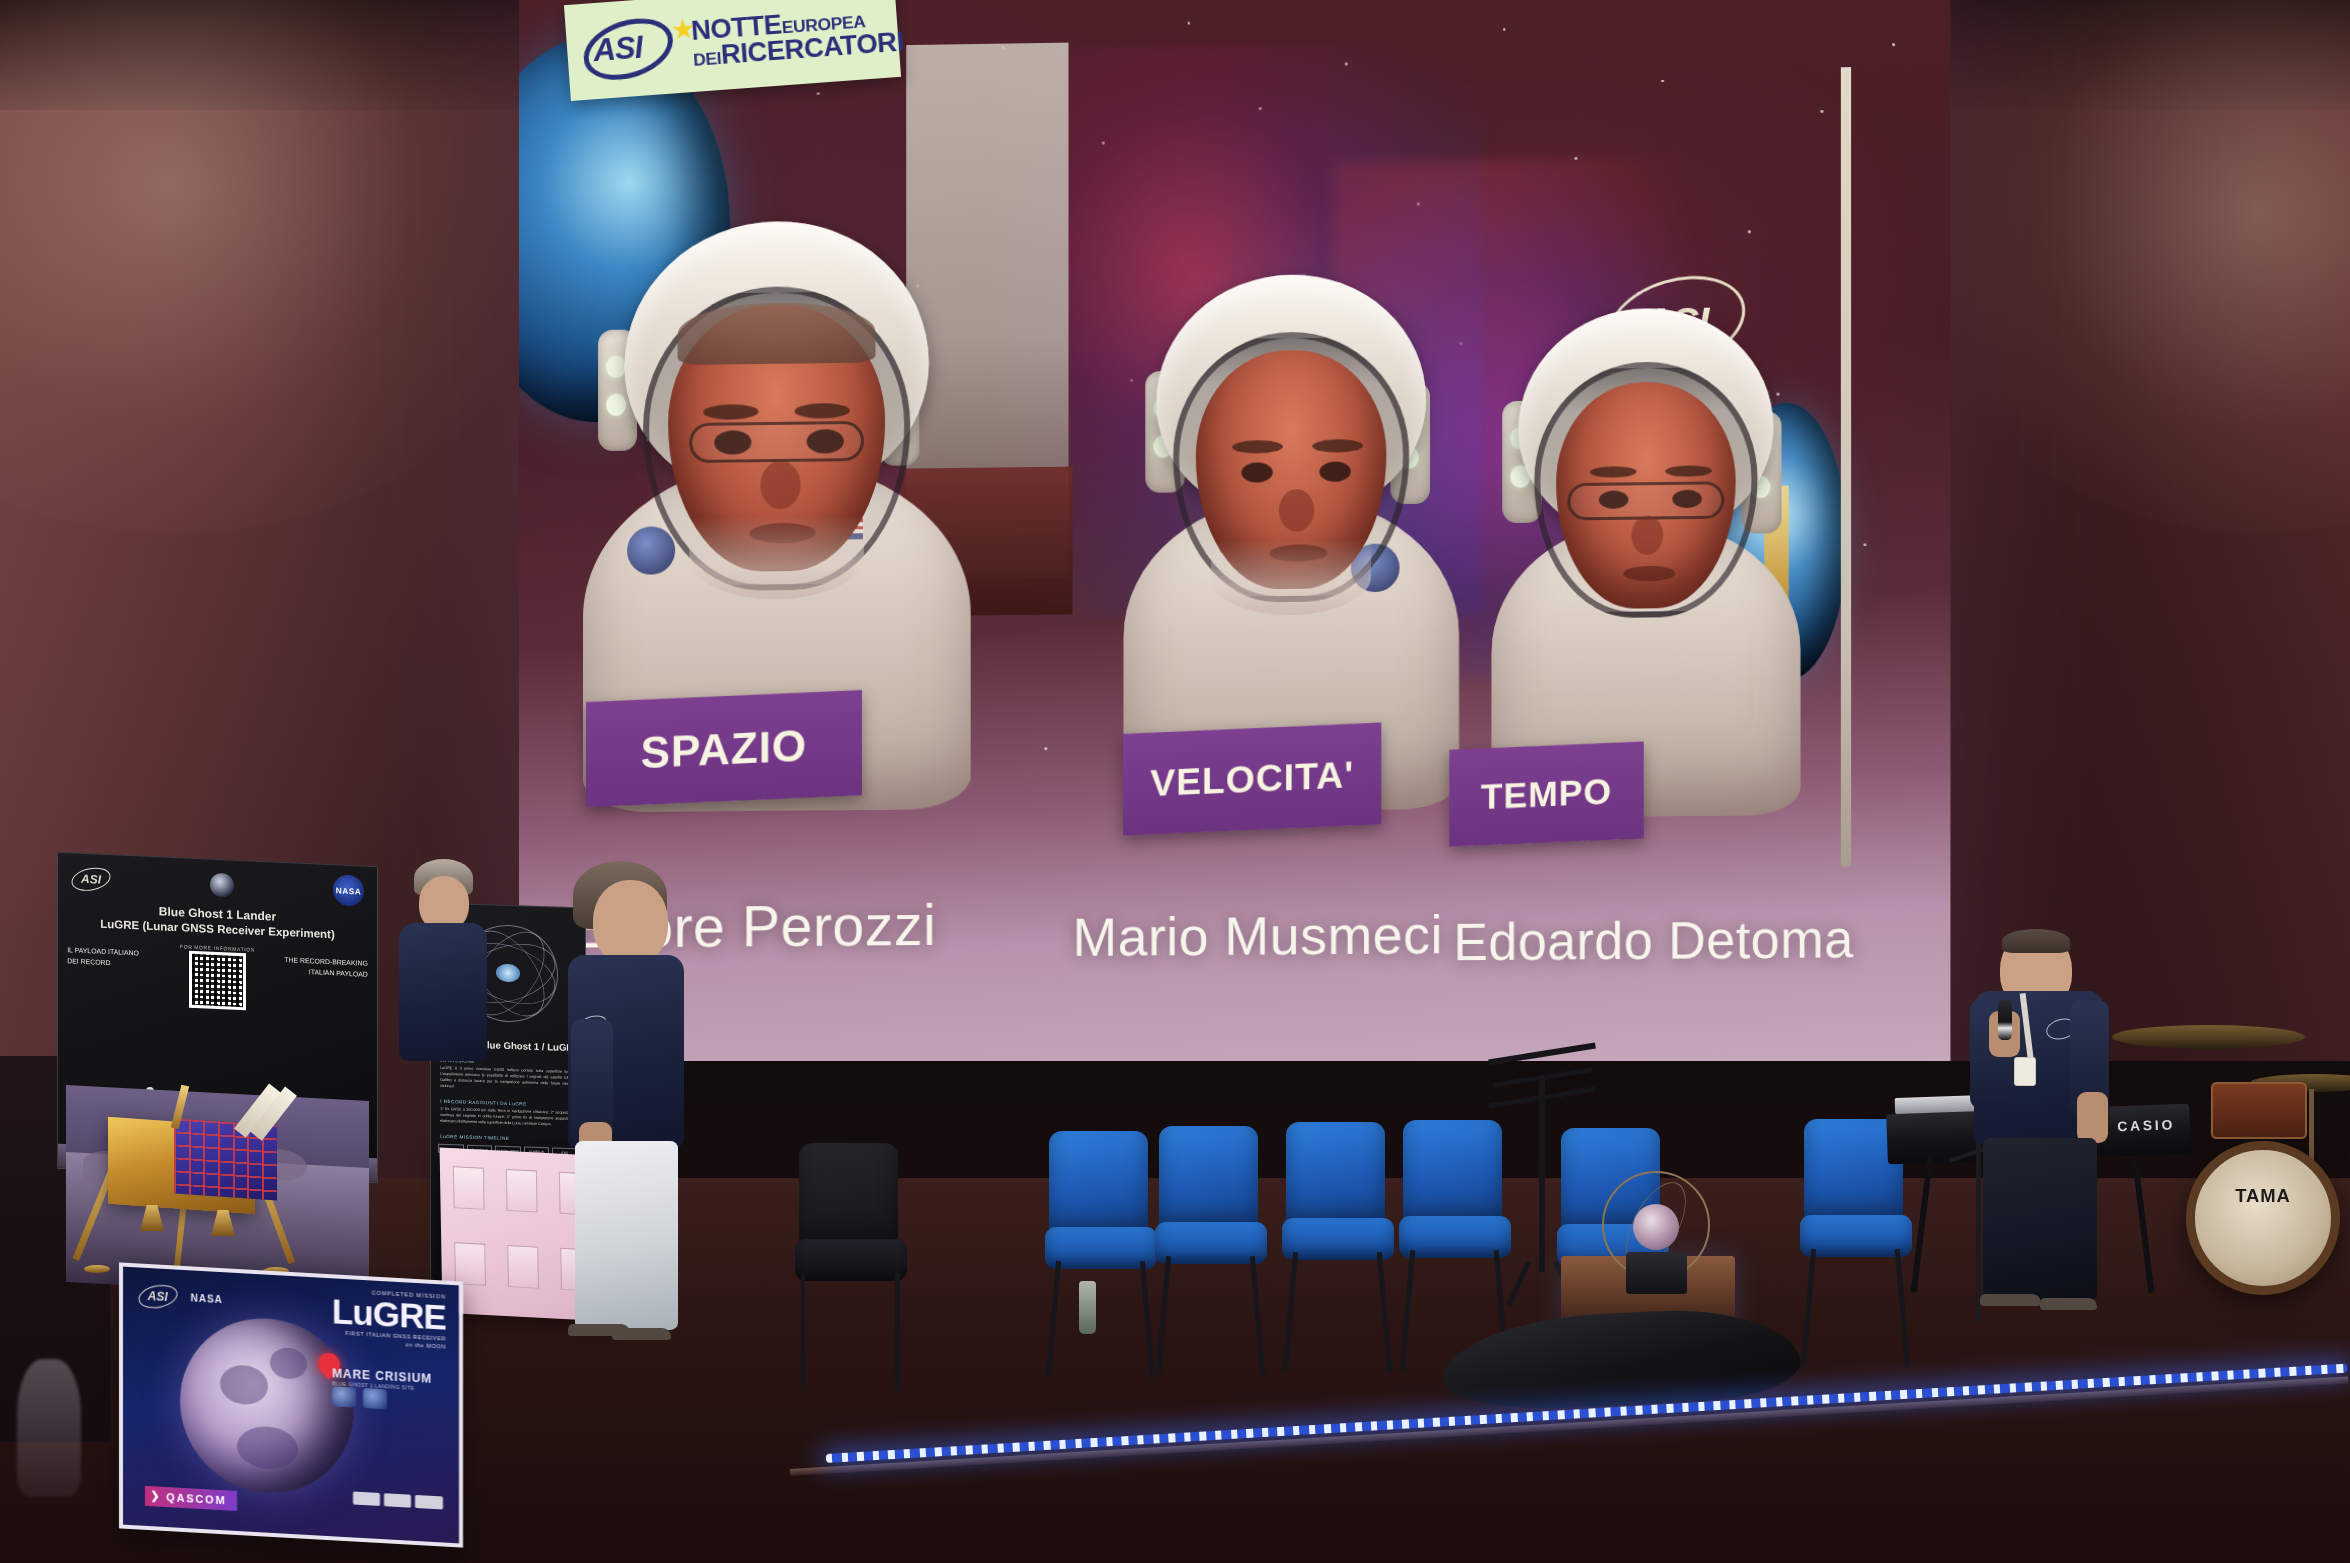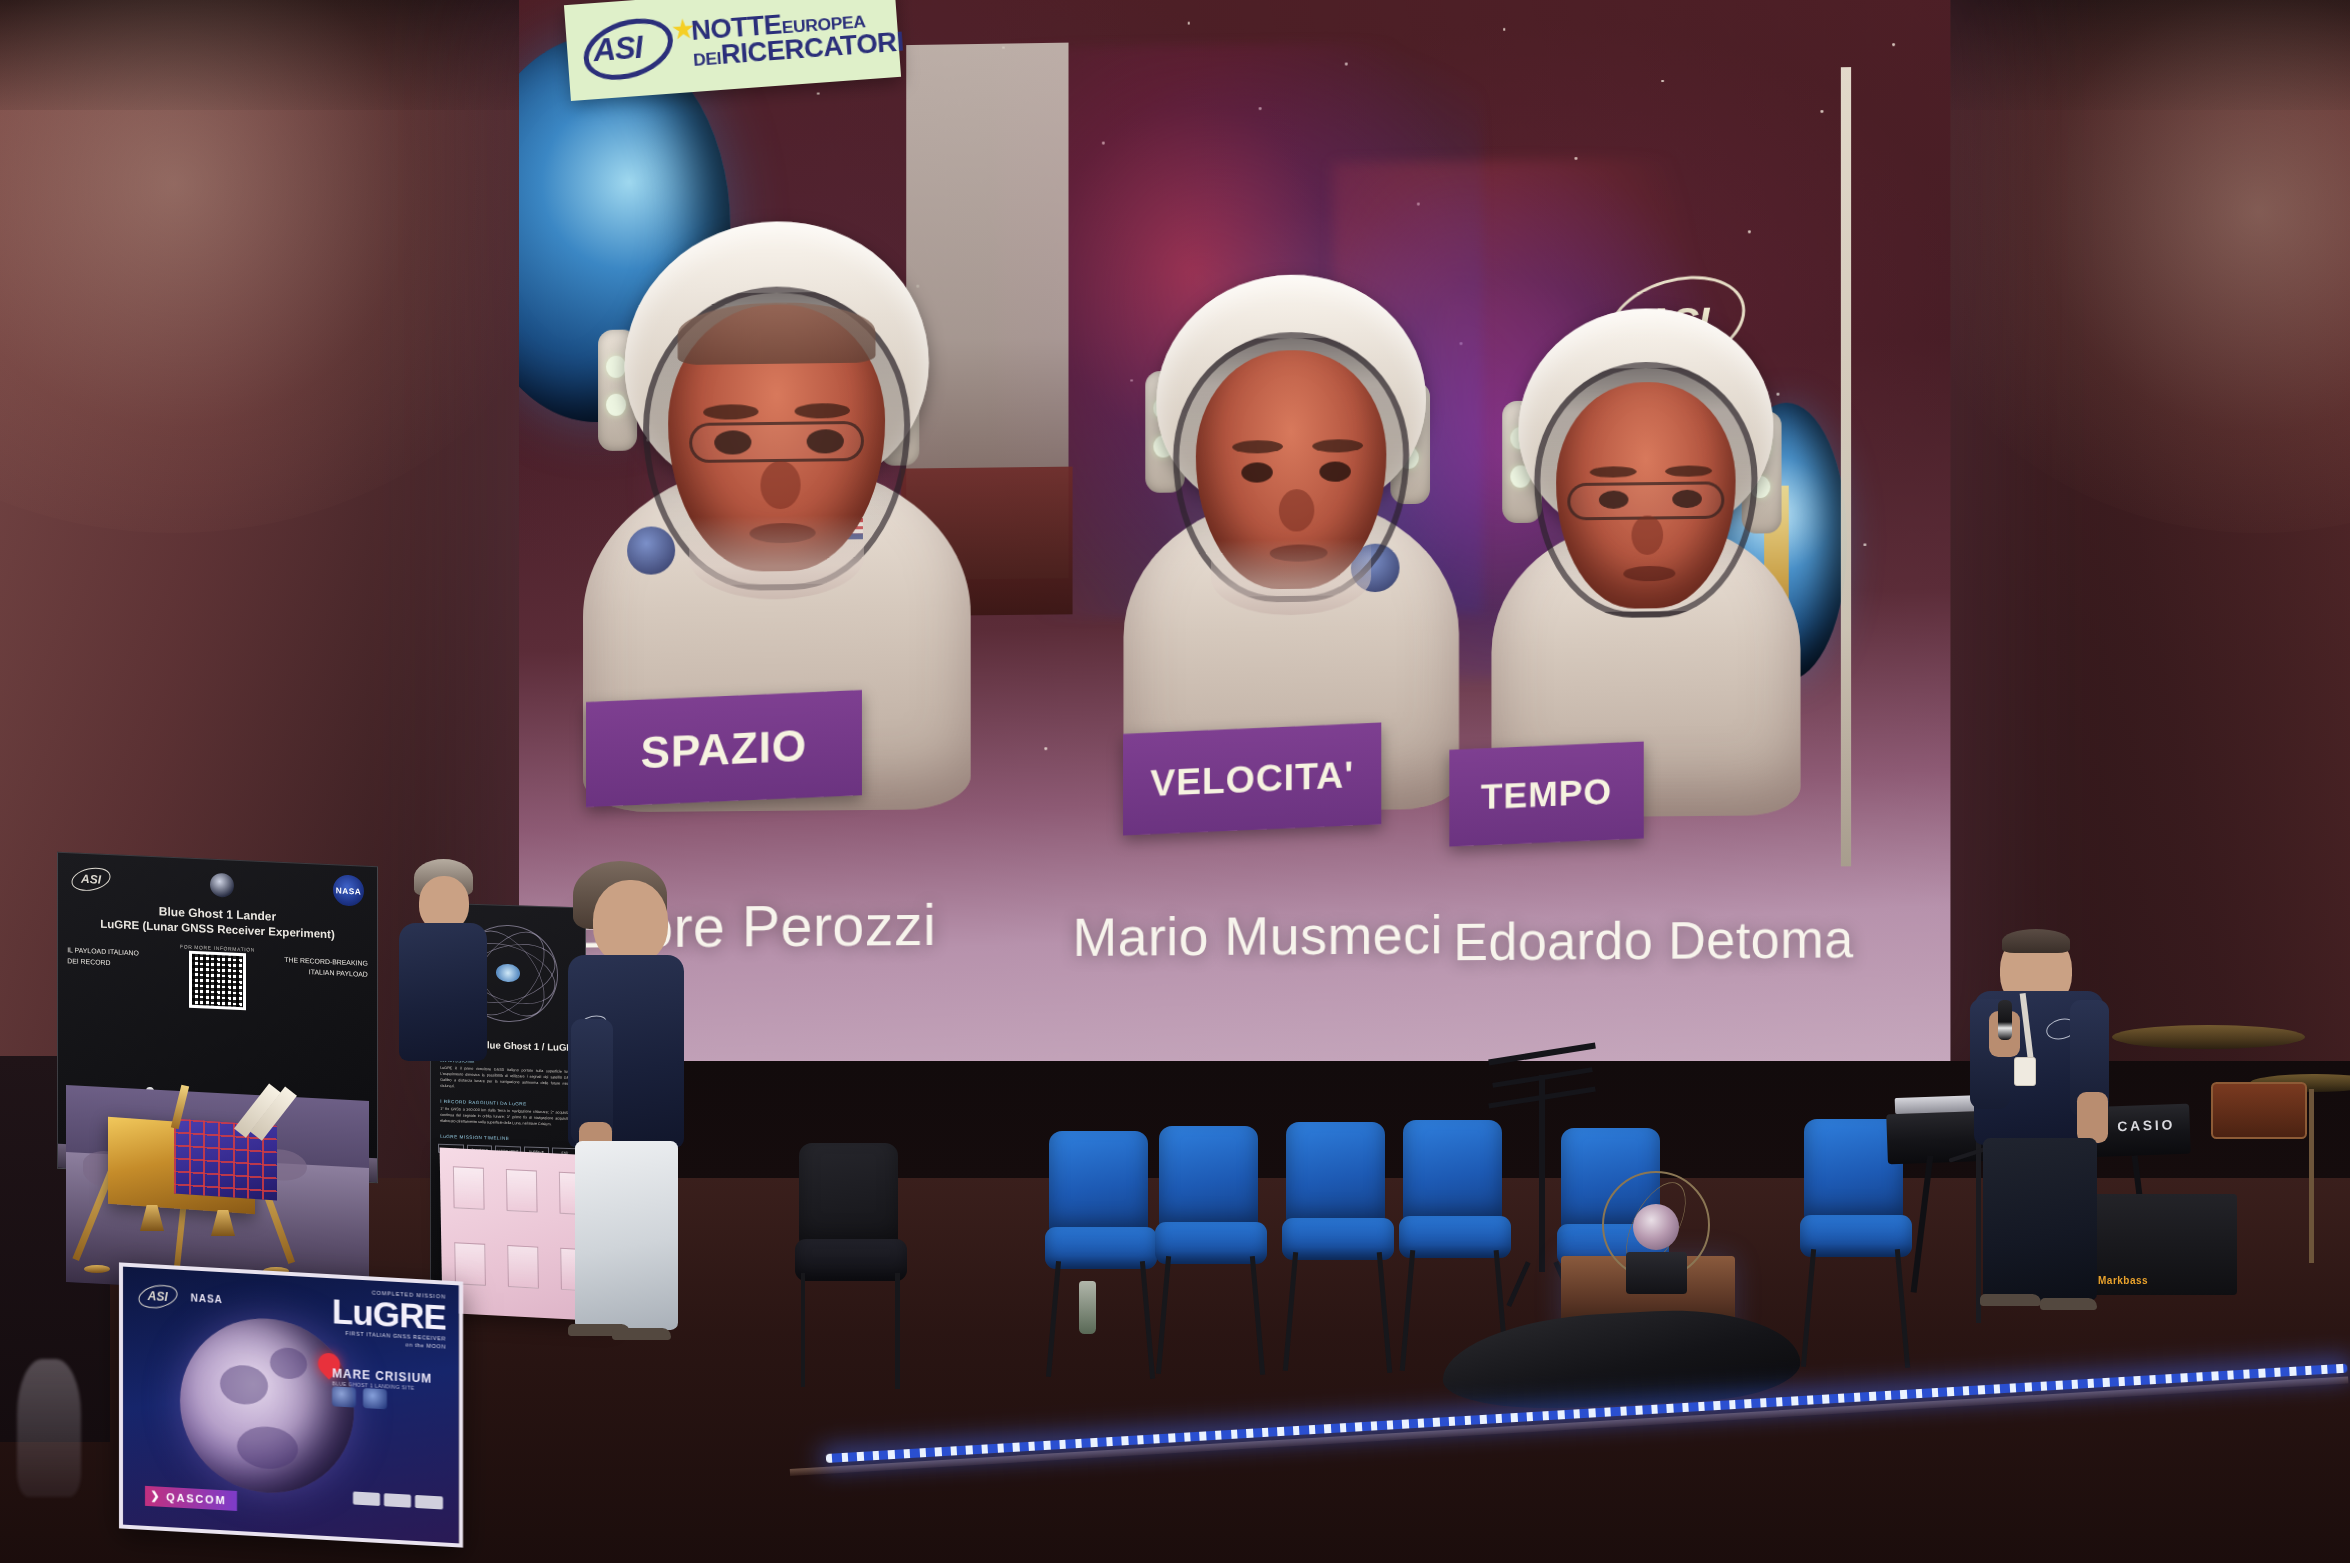--- a/index.html
+++ b/index.html
@@ -751,22 +751,22 @@
     <div class="screen-strip"></div>
     <div class="brand">CASIO</div>
   </div>
   <div class="kb-stand" style="left:1919px; top:1155px; width:6.4px; height:138px; transform:rotate(7deg);"></div>
   <div class="kb-stand" style="left:2140px; top:1155px; width:6.4px; height:138px; transform:rotate(-7deg);"></div>
 
   <div class="cymbal" style="left:2112px; top:1025px; width:193px; height:24px;"></div>
   <div class="cymbal" style="left:2250px; top:1074px; width:129px; height:18.4px;"></div>
   <div class="cym-stand" style="left:2309px; top:1089px; height:174px;"></div>
   <div class="drum-tom"></div>
-  <div class="amp">
-    <div class="mark">Markbass</div>
+  <div class="drum-kick">
+    <div class="logo">TAMA</div>
   </div>
   <div class="mic-stand-tall" style="left:1976px; top:1130px; height:193px;"></div>
   <div class="mic-boom" style="left:1947px; top:1146px; width:83px; transform:rotate(-18deg);"></div>
 
   <div class="board board-a">
     <div class="ba-logos">
       <div class="mini-asi">
         <div class="o"></div>
         <div class="t">ASI</div>
       </div>

